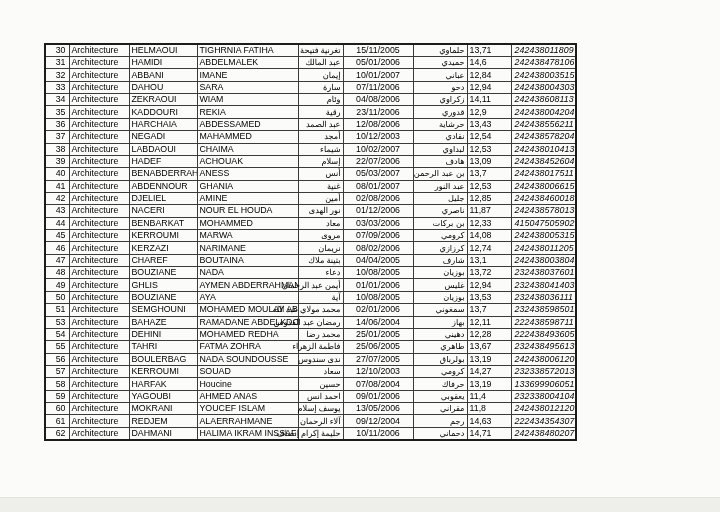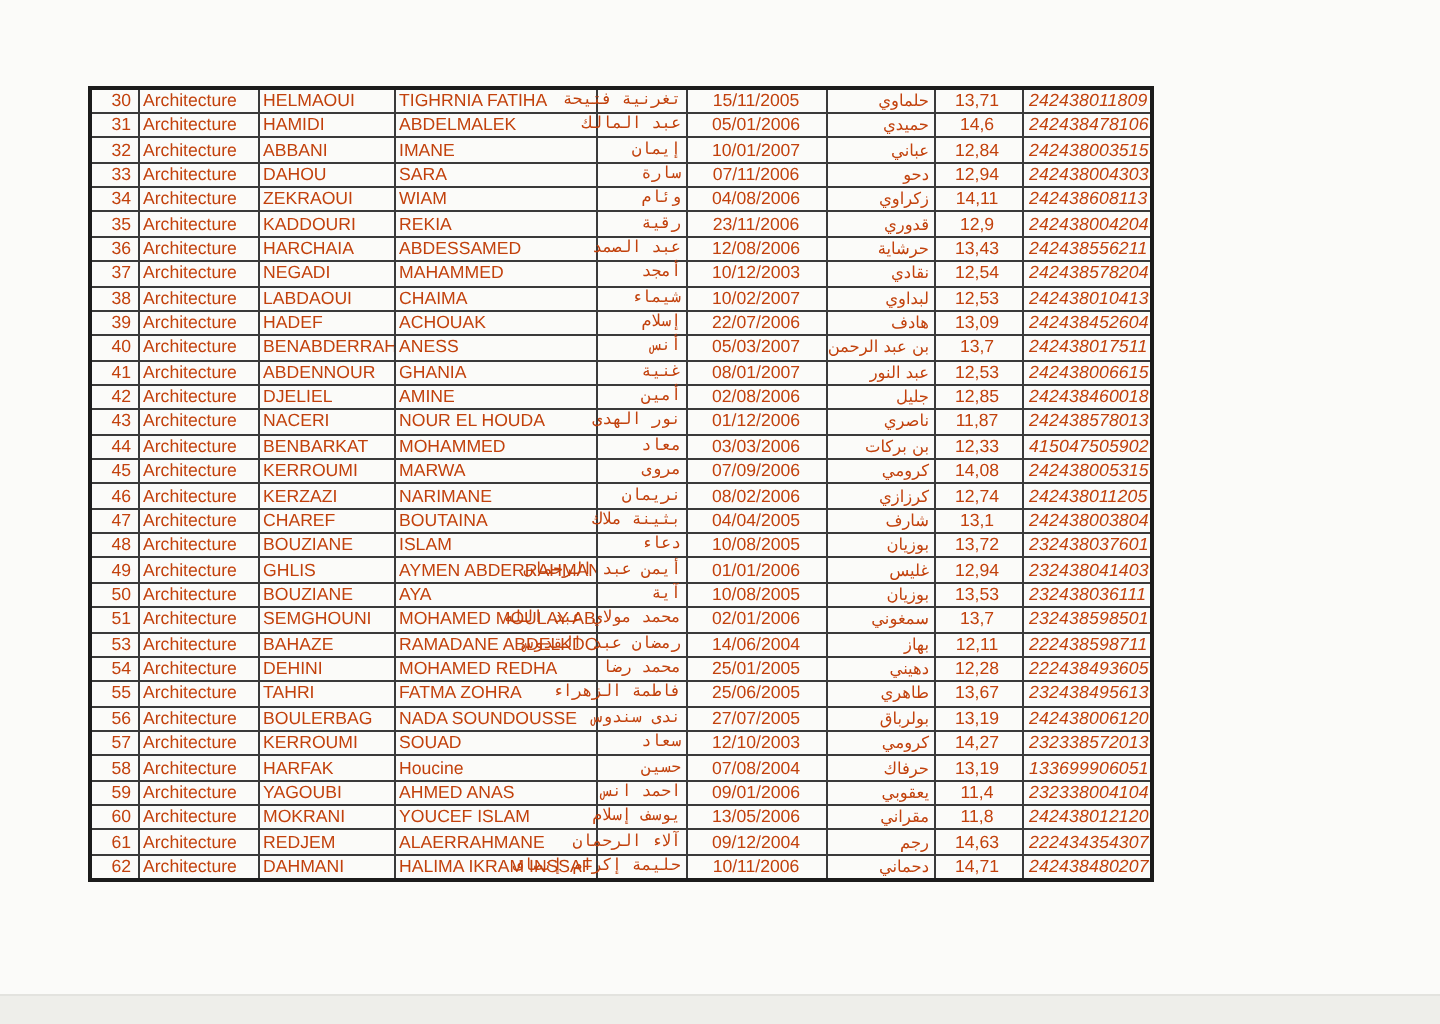--- a/index.html
+++ b/index.html
@@ -14,48 +14,48 @@
   }
   .page-bottom-shade{
     position:absolute;left:0;top:497px;width:720px;height:15px;
     background:#eeeeea;border-top:1px solid #e3e3df;
   }
   table.students{
     position:absolute;left:44px;top:43px;
     border-collapse:collapse;table-layout:fixed;
     width:531px;
     border:2px solid #1c1c1c;
-    color:#c2410c;
+    color:#000000;
   }
   td{
     border:1px solid #3a3a3a;
     height:12.36px;
     padding:0 2px;
     font-size:8.8px;
     line-height:11px;
     white-space:nowrap;
     overflow:hidden;
     box-sizing:border-box;
   }
   td.c-num{text-align:right;padding-right:3px;}
   td.c-prog{text-align:left;}
   td.c-last{text-align:left;}
   td.c-first{text-align:left;}
   td.c-firstar{
     direction:rtl;text-align:right;overflow:visible;
-    font-family:Liberation Mono, monospace;
+    font-family:Liberation Serif, serif;
     font-size:8.2px;padding-right:2px;
   }
   td.c-date{text-align:center;padding:0 4px;}
   td.c-lastar{
     direction:rtl;text-align:right;overflow:hidden;
     font-family:"DejaVu Sans","Liberation Sans",sans-serif;
     font-size:8.2px;
   }
-  td.c-avg{text-align:center;padding-right:3px;}
+  td.c-avg{text-align:left;padding-right:3px;}
   td.c-id{text-align:left;padding-left:3px;letter-spacing:0.1px;font-style:italic;}
 </style>
 </head>
 <body>
 
 <div class="page">
   <table class="students">
     <colgroup>
       <col style="width:24px">
         <col style="width:60px">
@@ -281,21 +281,21 @@
     <td class="c-date">04/04/2005</td>
     <td class="c-lastar">شارف</td>
     <td class="c-avg">13,1</td>
     <td class="c-id">242438003804</td>
   </tr>
 
   <tr>
     <td class="c-num">48</td>
     <td class="c-prog">Architecture</td>
     <td class="c-last">BOUZIANE</td>
-    <td class="c-first">ISLAM</td>
+    <td class="c-first">NADA</td>
     <td class="c-firstar">دعاء</td>
     <td class="c-date">10/08/2005</td>
     <td class="c-lastar">بوزيان</td>
     <td class="c-avg">13,72</td>
     <td class="c-id">232438037601</td>
   </tr>
 
   <tr>
     <td class="c-num">49</td>
     <td class="c-prog">Architecture</td>

